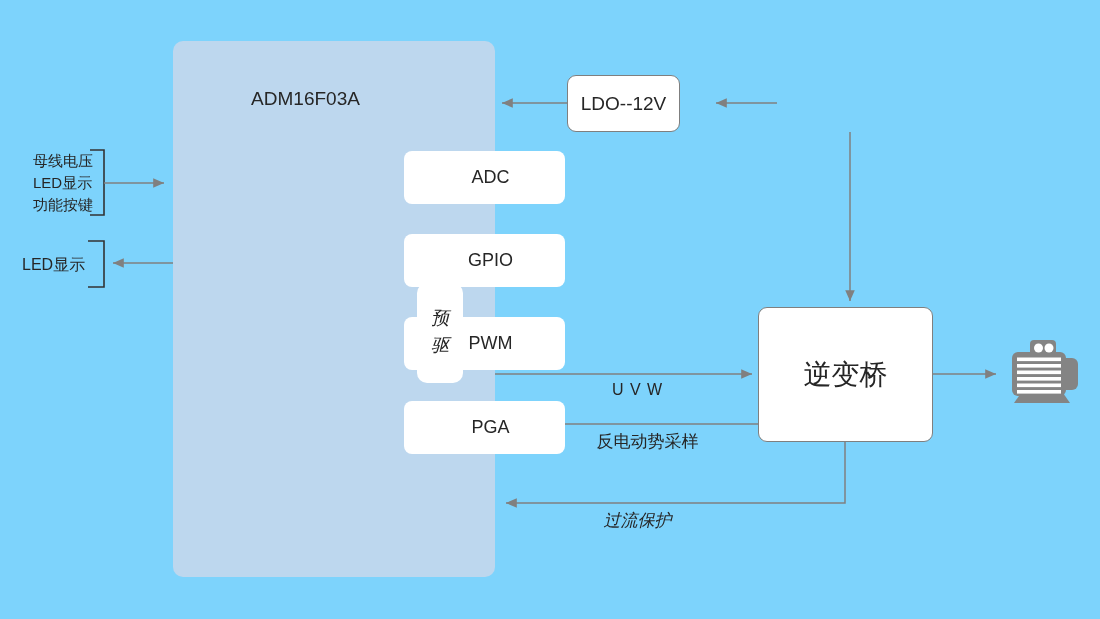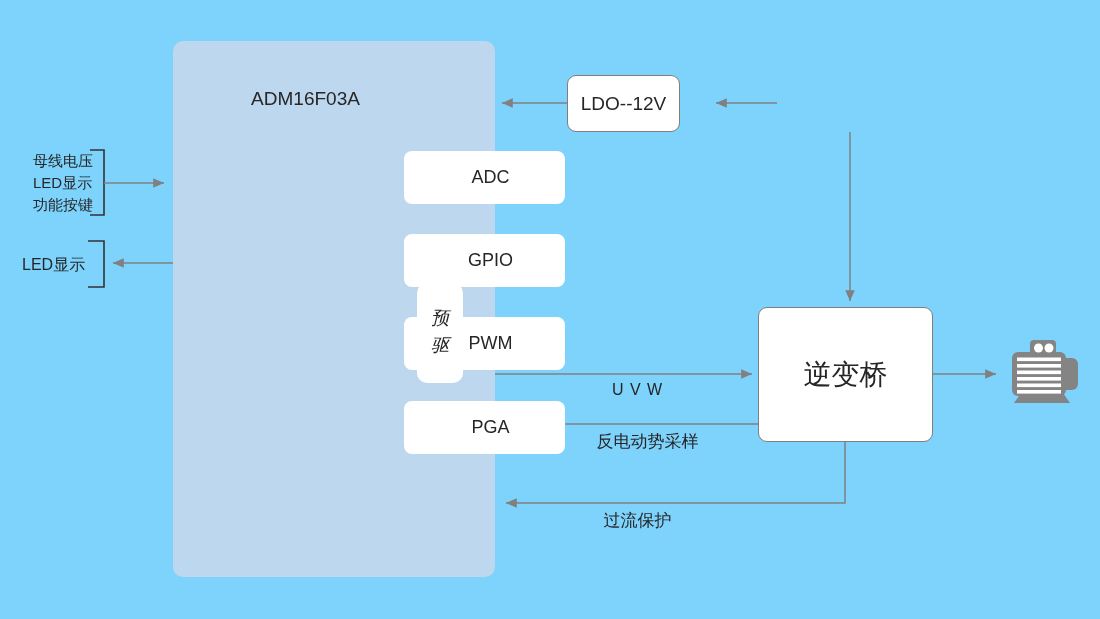--- a/index.html
+++ b/index.html
@@ -40,21 +40,21 @@
   .ldo{left:567px;top:75px;width:113px;height:57px;font-size:19px;}
   .battery{left:777px;top:72px;width:146px;height:60px;font-size:19px;}
   .inverter{left:758px;top:307px;width:175px;height:135px;font-size:28px;}
   
   .inputs{left:33px;top:150px;width:80px;font-size:15px;line-height:22px;white-space:nowrap;}
   .led{left:22px;top:255px;width:70px;font-size:16px;line-height:20px;white-space:nowrap;}
   
   .sig{font-size:17px;text-align:center;white-space:nowrap;}
   .uvw{left:560px;top:381px;width:155px;font-size:16px;letter-spacing:1px;}
   .bemf{left:560px;top:430px;width:175px;}
-  .ocp{left:560px;top:509px;width:155px;}
+  .ocp{left:560px;top:509px;width:155px;font-style:italic;}
   svg.layer{left:0;top:0;width:1100px;height:619px;pointer-events:none;}
 </style>
 </head>
 <body>
 
 <div id="canvas">
 
   <svg class="abs layer" viewBox="0 0 1100 619" xmlns="http://www.w3.org/2000/svg">
     <defs>
       <marker id="arr" viewBox="0 0 10 10" refX="9" refY="5" markerWidth="8" markerHeight="8" orient="auto">

